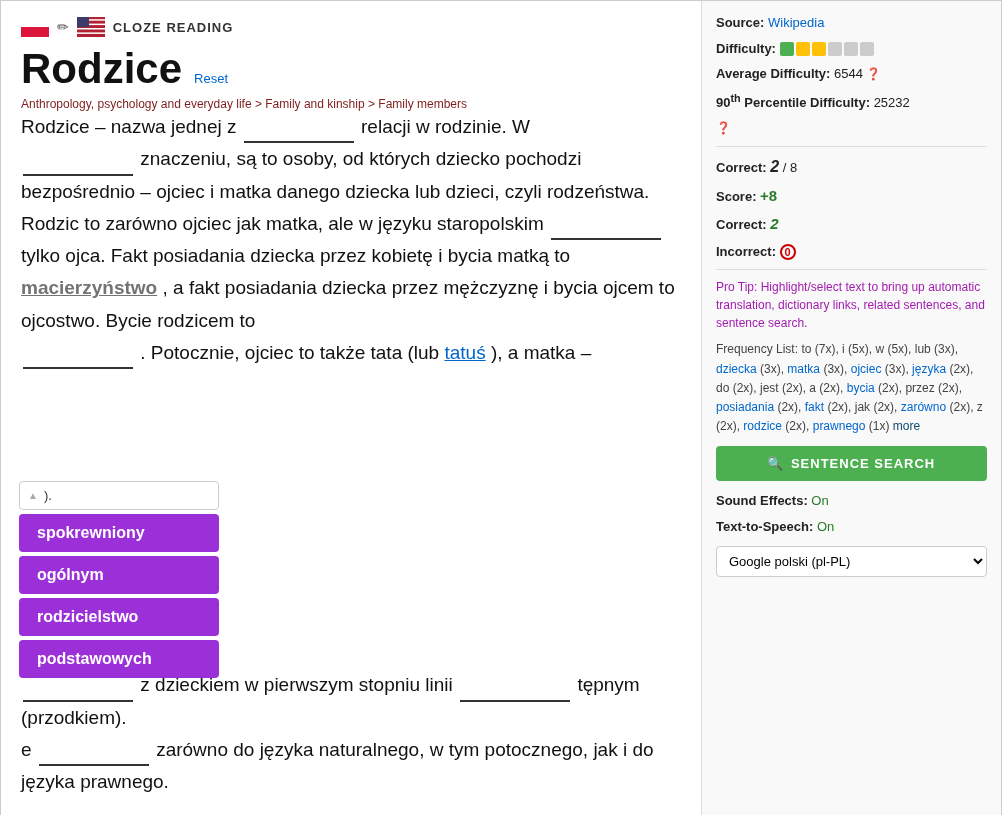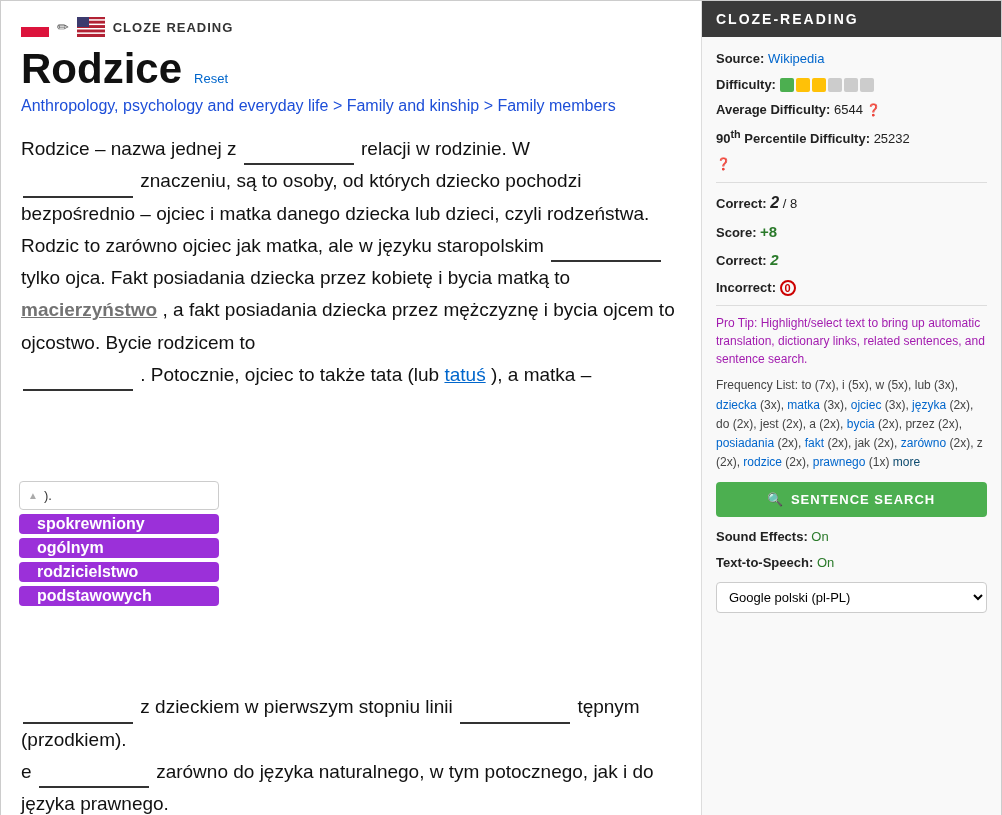--- a/index.html
+++ b/index.html
@@ -50,23 +50,22 @@
       font-weight: bold;
       color: #111;
     }
     .reset-link {
       color: #0066cc;
       font-size: 13px;
       cursor: pointer;
       text-decoration: none;
     }
     .breadcrumb {
-      font-size: 16px;
-      color: #1d4ed8;
-      margin-bottom: 18px;
+      font-size: 12px;
+      color: #7f1d1d;
     }
     .article-text {
       font-size: 19px;
       line-height: 1.7;
       color: #111;
     }
     .blank {
       display: inline-block;
       border-bottom: 2px solid #333;
       min-width: 110px;
@@ -113,21 +112,21 @@
     .dropdown-choices {
       display: flex;
       flex-direction: column;
       gap: 4px;
     }
     .choice-btn {
       background: #9b30d9;
       color: #fff;
       border: none;
       border-radius: 4px;
-      padding: 1px 18px;
+      padding: 10px 18px;
       font-size: 16px;
       font-weight: bold;
       cursor: pointer;
       text-align: left;
       width: 200px;
     }
 
     
     .right-panel {
       width: 300px;
@@ -342,21 +341,20 @@
       </p>
       <p>
         <span>e</span>
         <span class="blank">&nbsp;&nbsp;&nbsp;&nbsp;&nbsp;&nbsp;&nbsp;&nbsp;</span>
         <span>zarówno do języka naturalnego, w tym potocznego, jak i do języka prawnego.</span>
       </p>
     </div>
   </div>
 
   <div class="right-panel">
-    <div class="right-header">CLOZE-READING</div>
     <div class="right-content">
 
       
       <div class="info-row">
         <span class="label">Source:</span>
         <a class="wiki-link">Wikipedia</a>
       </div>
 
       
       <div class="info-row">

